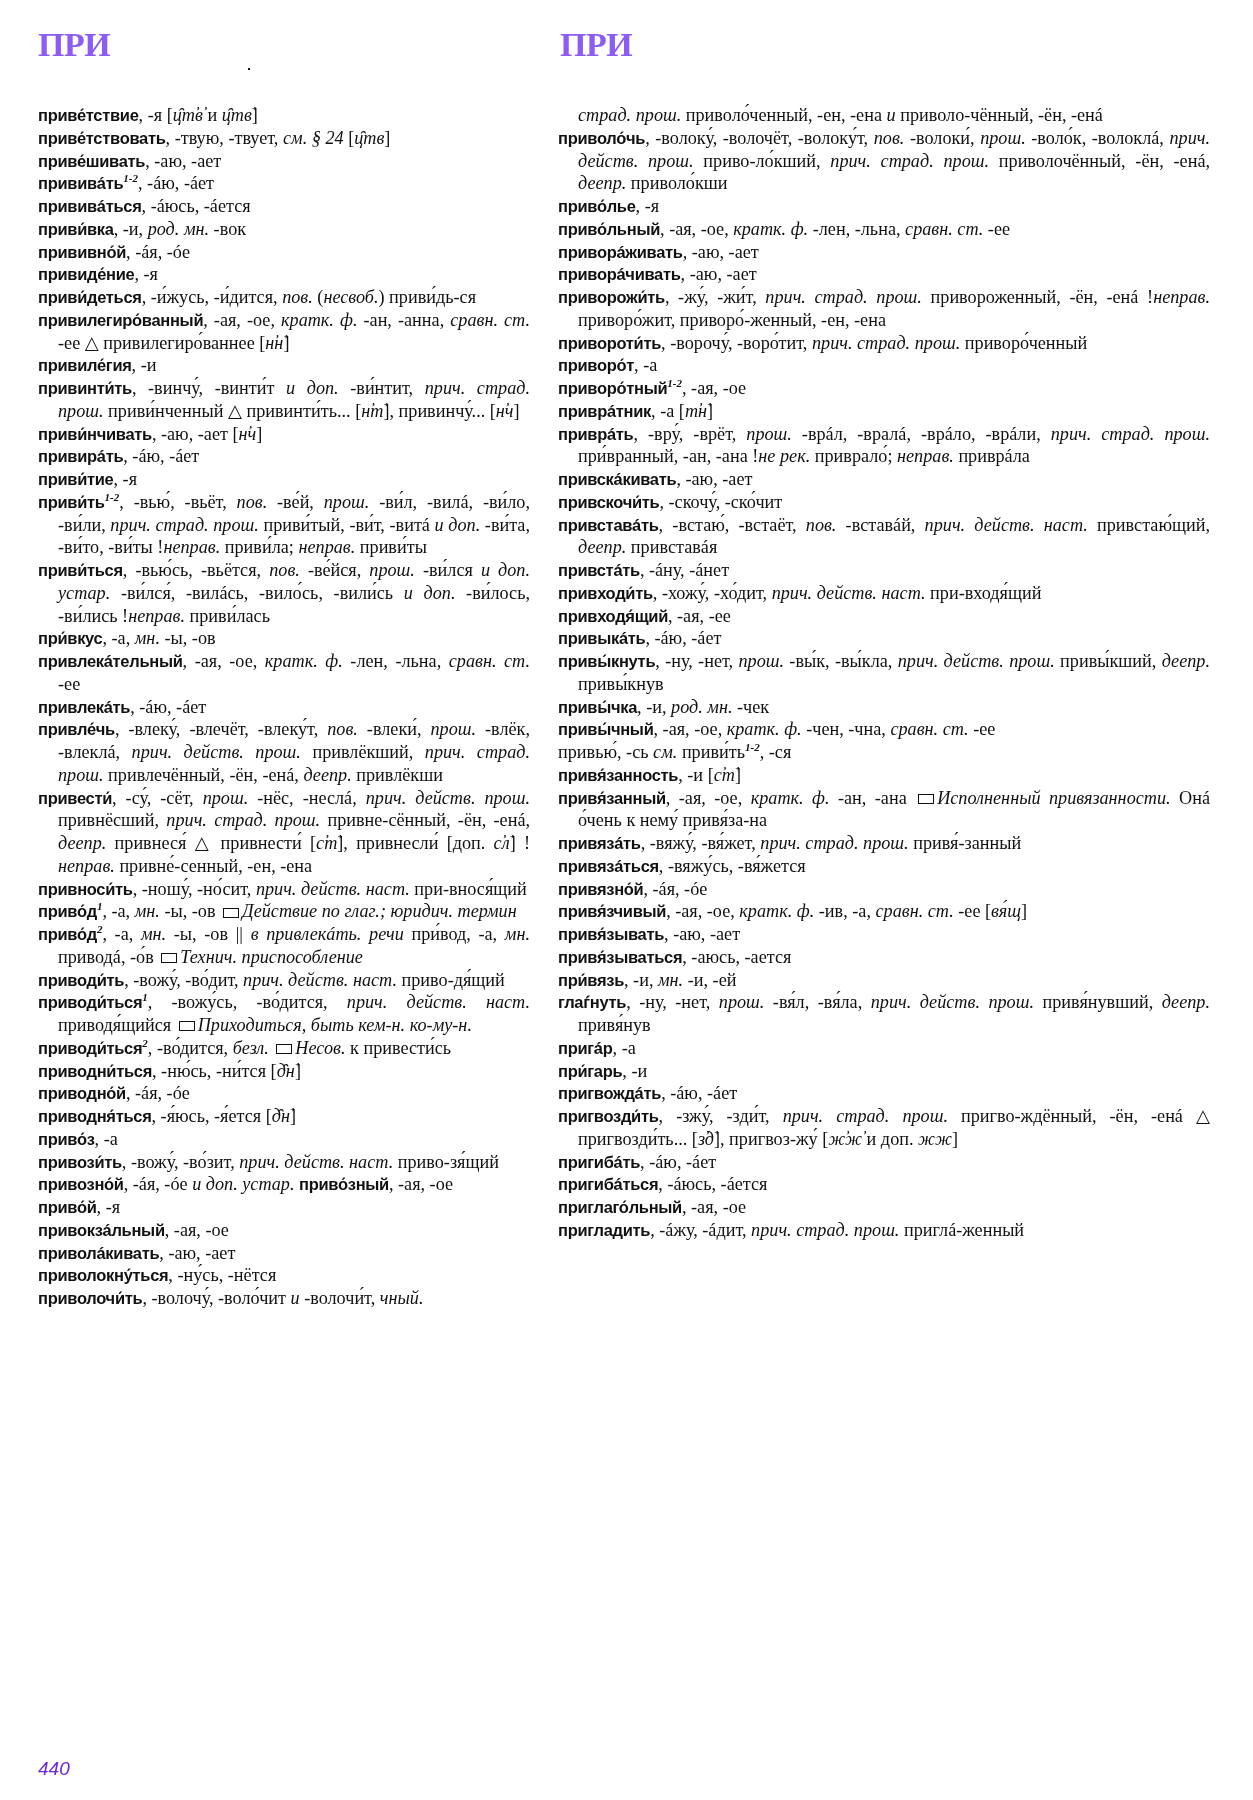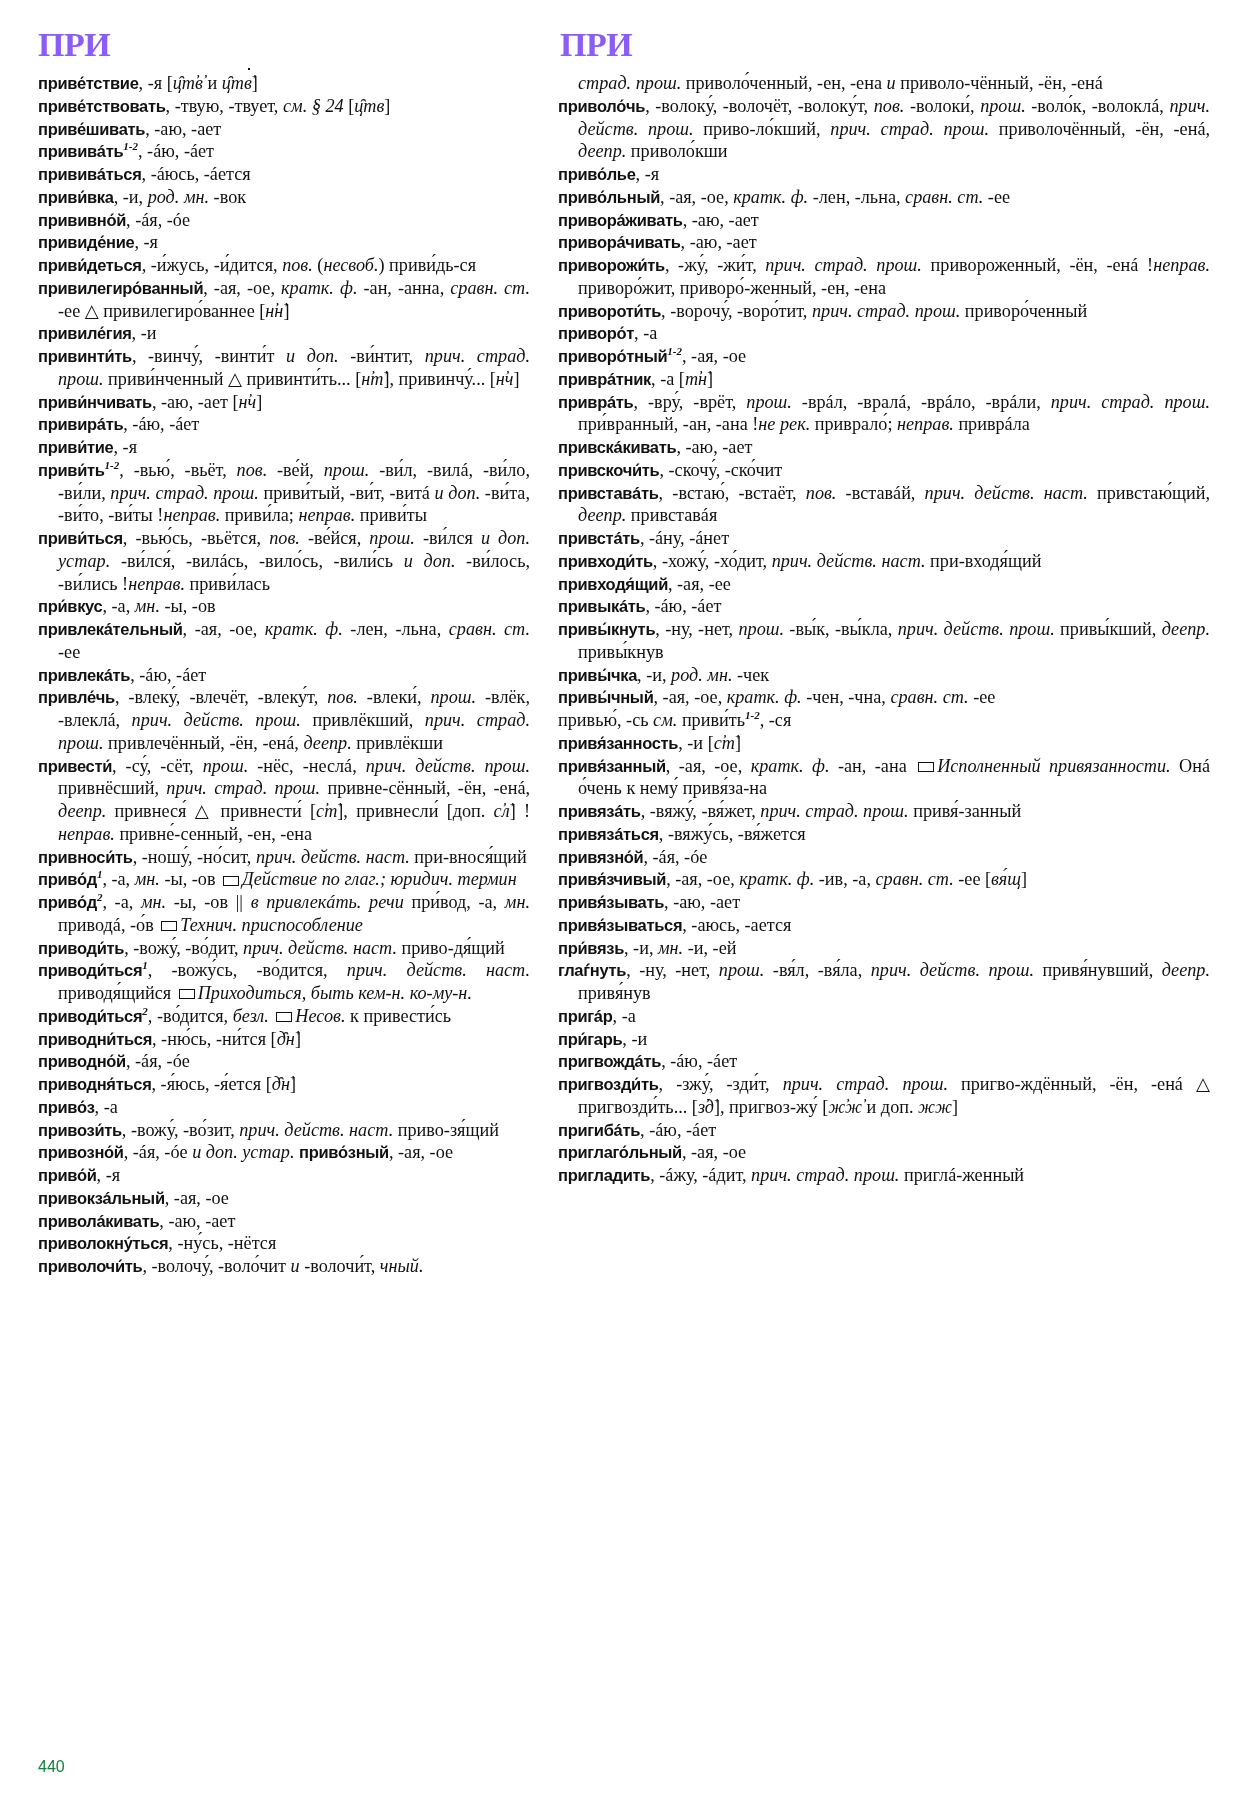--- a/index.html
+++ b/index.html
@@ -1,30 +1,30 @@
 <!DOCTYPE html>
 <html><head>
 <meta charset="utf-8">
 <style>
   html, body { margin:0; padding:0; background:#ffffff; }
   body { width:1253px; height:1800px; position:relative; overflow:hidden;
          font-family:"Liberation Serif", "DejaVu Serif", serif; color:#111; }
   .running-head { position:absolute; top:26px; font-size:34px; font-weight:bold;
                   font-family:"Liberation Serif", serif; letter-spacing:-0.5px; color:#8b5cf6; }
-  .col { position:absolute; top:72px; font-size:18.2px; line-height:22.75px; }
+  .col { position:absolute; top:104px; font-size:18.2px; line-height:22.75px; }
   .col-left { left:38px; width:492px; }
   .col-right { left:558px; width:652px; }
   .entry { padding-left:20px; text-indent:-20px; text-align:justify; margin:0; }
   .hw { font-weight:bold; font-family:"Liberation Sans", sans-serif; font-size:16.5px; letter-spacing:-0.3px; }
   .it { font-style:italic; }
   .tx { }
   .bx { display:inline-block; width:14px; height:8px; border:1.6px solid #111; margin:0 3px 1px 3px; vertical-align:middle; }
   sup { font-size:11px; line-height:0; font-weight:bold;font-style:italic; }
-  .page-num { position:absolute; left:38px; top:1758px; font-size:16px;
-              font-family:"Liberation Sans", sans-serif; color:#15803d; }
+  .page-num { position:absolute; left:38px; top:1758px; font-size:19px;
+              font-family:"Liberation Sans", sans-serif; color:#6d28d9;font-style:italic; }
   .dot { position:absolute; left:248px; top:68px; width:2px; height:2px; background:#111; }
 </style>
 </head>
 <body>
 
 <div>
   <div class="running-head" style="left:38px;">ПРИ</div>
   <div class="running-head" style="left:560px;">ПРИ</div>
   <div class="dot"></div>
 
@@ -101,18 +101,19 @@
       <p class="entry"><span class="hw">привя́зчивый</span><span class="tx">, -ая, -ое, </span><span class="it">кратк. ф.</span><span class="tx"> -ив, -а, </span><span class="it">сравн. ст.</span><span class="tx"> -ее [</span><span class="it">вя́щ</span><span class="tx">]</span></p>
       <p class="entry"><span class="hw">привя́зывать</span><span class="tx">, -аю, -ает</span></p>
       <p class="entry"><span class="hw">привя́зываться</span><span class="tx">, -аюсь, -ается</span></p>
       <p class="entry"><span class="hw">при́вязь</span><span class="tx">, -и, </span><span class="it">мн.</span><span class="tx"> -и, -ей</span></p>
       <p class="entry"><span class="hw">глаѓнуть</span><span class="tx">, -ну, -нет, </span><span class="it">прош.</span><span class="tx"> -вя́л, -вя́ла, </span><span class="it">прич. действ. прош.</span><span class="tx"> привя́нувший, </span><span class="it">деепр.</span><span class="tx"> привя́нув</span></p>
       <p class="entry"><span class="hw">пригáр</span><span class="tx">, -а</span></p>
       <p class="entry"><span class="hw">при́гарь</span><span class="tx">, -и</span></p>
       <p class="entry"><span class="hw">пригвождáть</span><span class="tx">, -áю, -áет</span></p>
       <p class="entry"><span class="hw">пригвозди́ть</span><span class="tx">, -зжу́, -зди́т, </span><span class="it">прич. страд. прош.</span><span class="tx"> пригво-ждённый, -ён, -енá △ пригвозди́ть... [</span><span class="it">з̕д̕</span><span class="tx">], пригвоз-жу́ [</span><span class="it">ж̕ж̕</span><span class="tx"> и доп. </span><span class="it">жж</span><span class="tx">]</span></p>
       <p class="entry"><span class="hw">пригибáть</span><span class="tx">, -áю, -áет</span></p>
+      <p class="entry"><span class="hw">пригибáться</span><span class="tx">, -áюсь, -áется</span></p>
       <p class="entry"><span class="hw">приглаго́льный</span><span class="tx">, -ая, -ое</span></p>
       <p class="entry"><span class="hw">пригладить</span><span class="tx">, -áжу, -áдит, </span><span class="it">прич. страд. прош.</span><span class="tx"> приглá-женный</span></p>
     </div>
 
   <div class="page-num">440</div>
 </div>
 
 </body></html>

